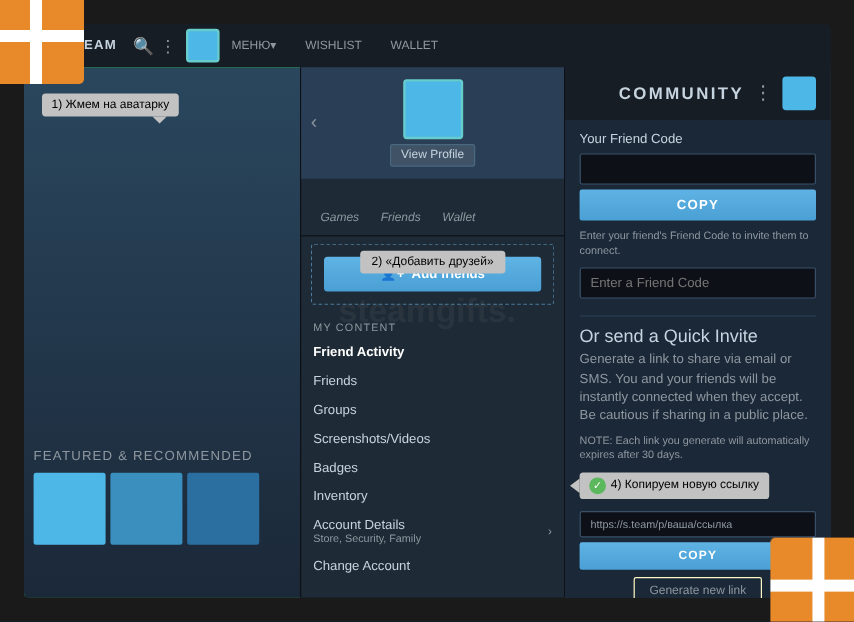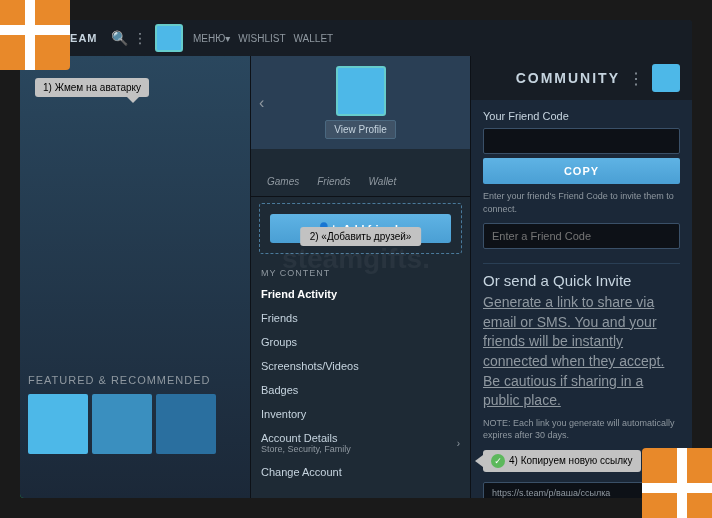--- a/index.html
+++ b/index.html
@@ -126,21 +126,21 @@
     .avatar-circle {
       width: 28px;
       height: 28px;
       background: #4db8e8;
       border-radius: 3px;
       margin-left: 8px;
       border: 2px solid #6cc;
     }
     .nav-links {
       display: flex;
-      gap: 8px;
+      gap: 24px;
       margin-left: 10px;
       flex: 1;
     }
     .nav-link {
       color: #8f98a0;
       font-size: 10px;
       text-transform: uppercase;
       cursor: pointer;
       display: flex;
       align-items: center;
@@ -260,21 +260,21 @@
       padding: 3px 8px;
       border-radius: 2px;
       margin-top: 4px;
       border: 1px solid #4a6880;
       cursor: pointer;
     }
 
     
     .tooltip-2 {
       position: absolute;
-      top: 78px;
+      top: 60px;
       left: 50%;
       transform: translateX(-50%);
       background: #c2c2c2;
       color: #000;
       font-size: 10px;
       padding: 4px 10px;
       border-radius: 3px;
       white-space: nowrap;
       z-index: 5;
     }
@@ -415,24 +415,23 @@
       margin: 8px 0;
     }
 
     .quick-invite-title {
       color: #c6d4df;
       font-size: 15px;
       margin-bottom: 4px;
     }
     .quick-invite-desc {
       color: #8f98a0;
-      font-size: 14px;
+      font-size: 11px;
       line-height: 1.4;
       margin-bottom: 6px;
-      text-decoration: underline;
     }
 
     
     .tooltip-4 {
       position: relative;
       background: #c2c2c2;
       color: #000;
       font-size: 10px;
       padding: 4px 8px;
       border-radius: 3px;

